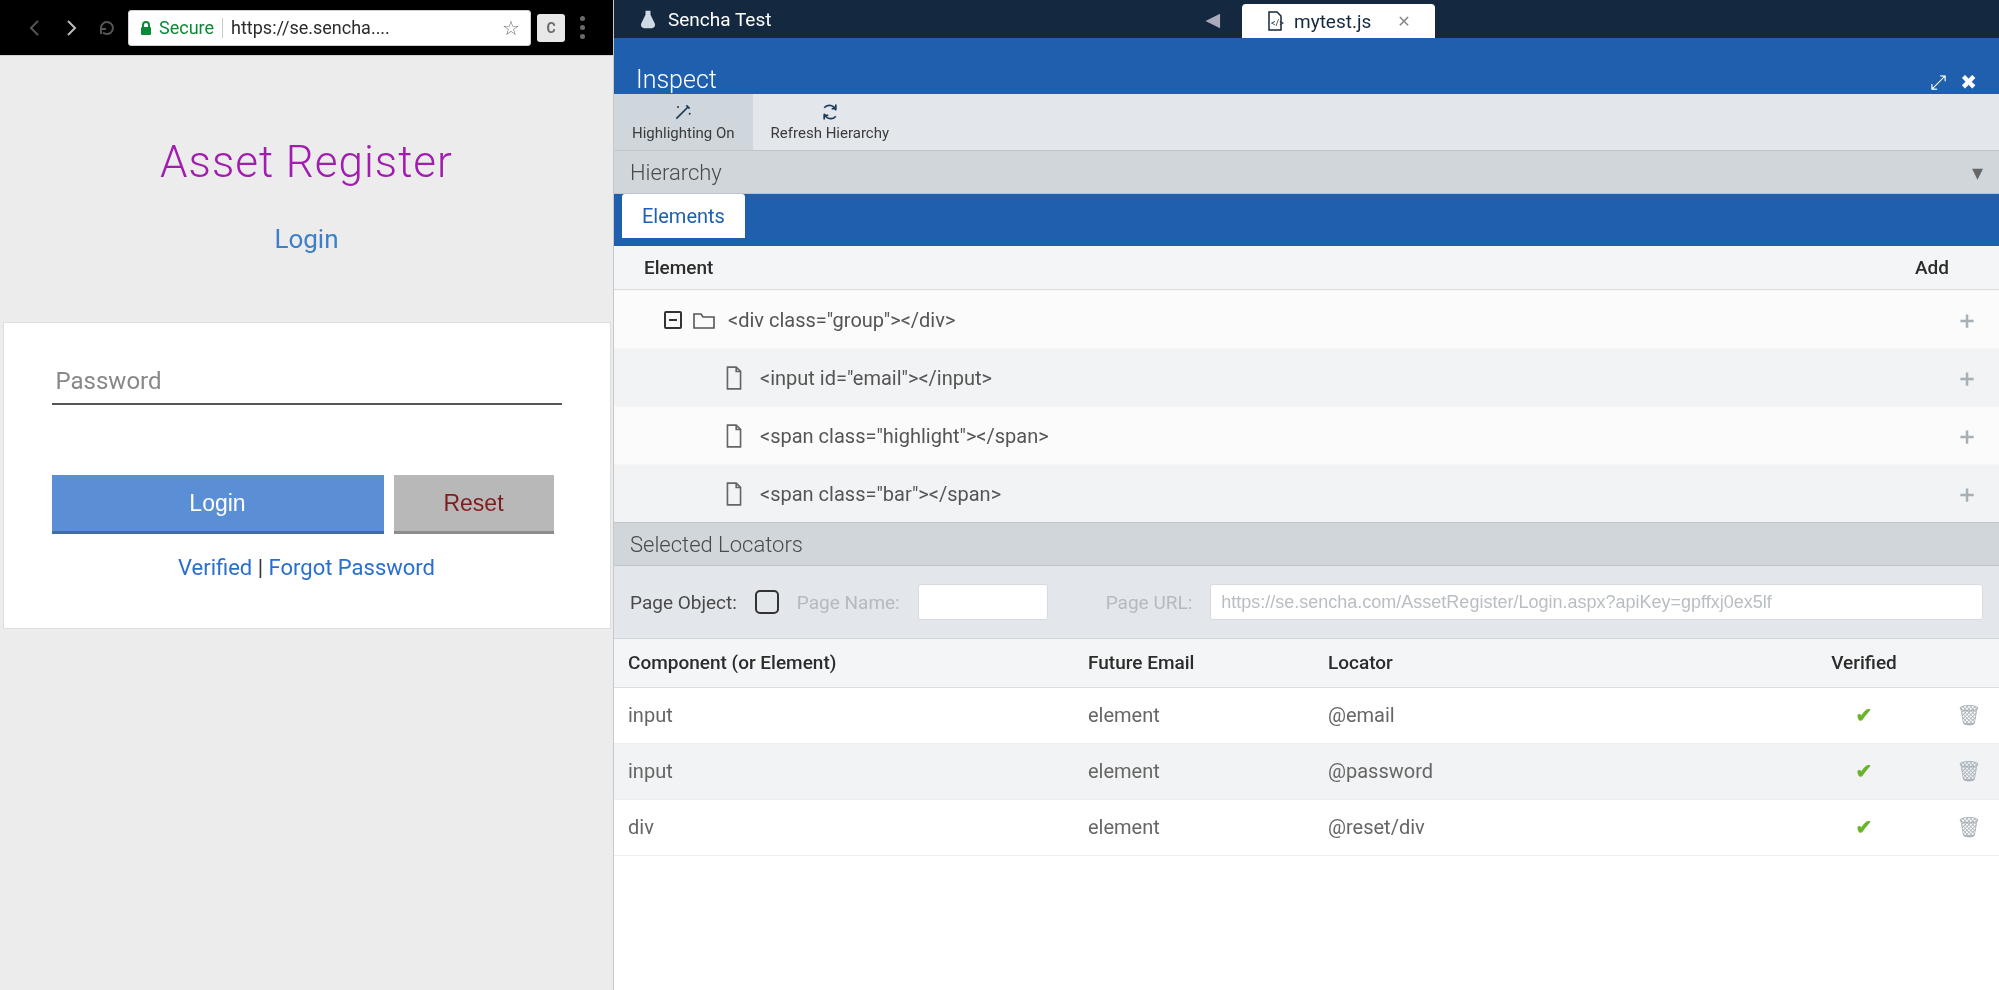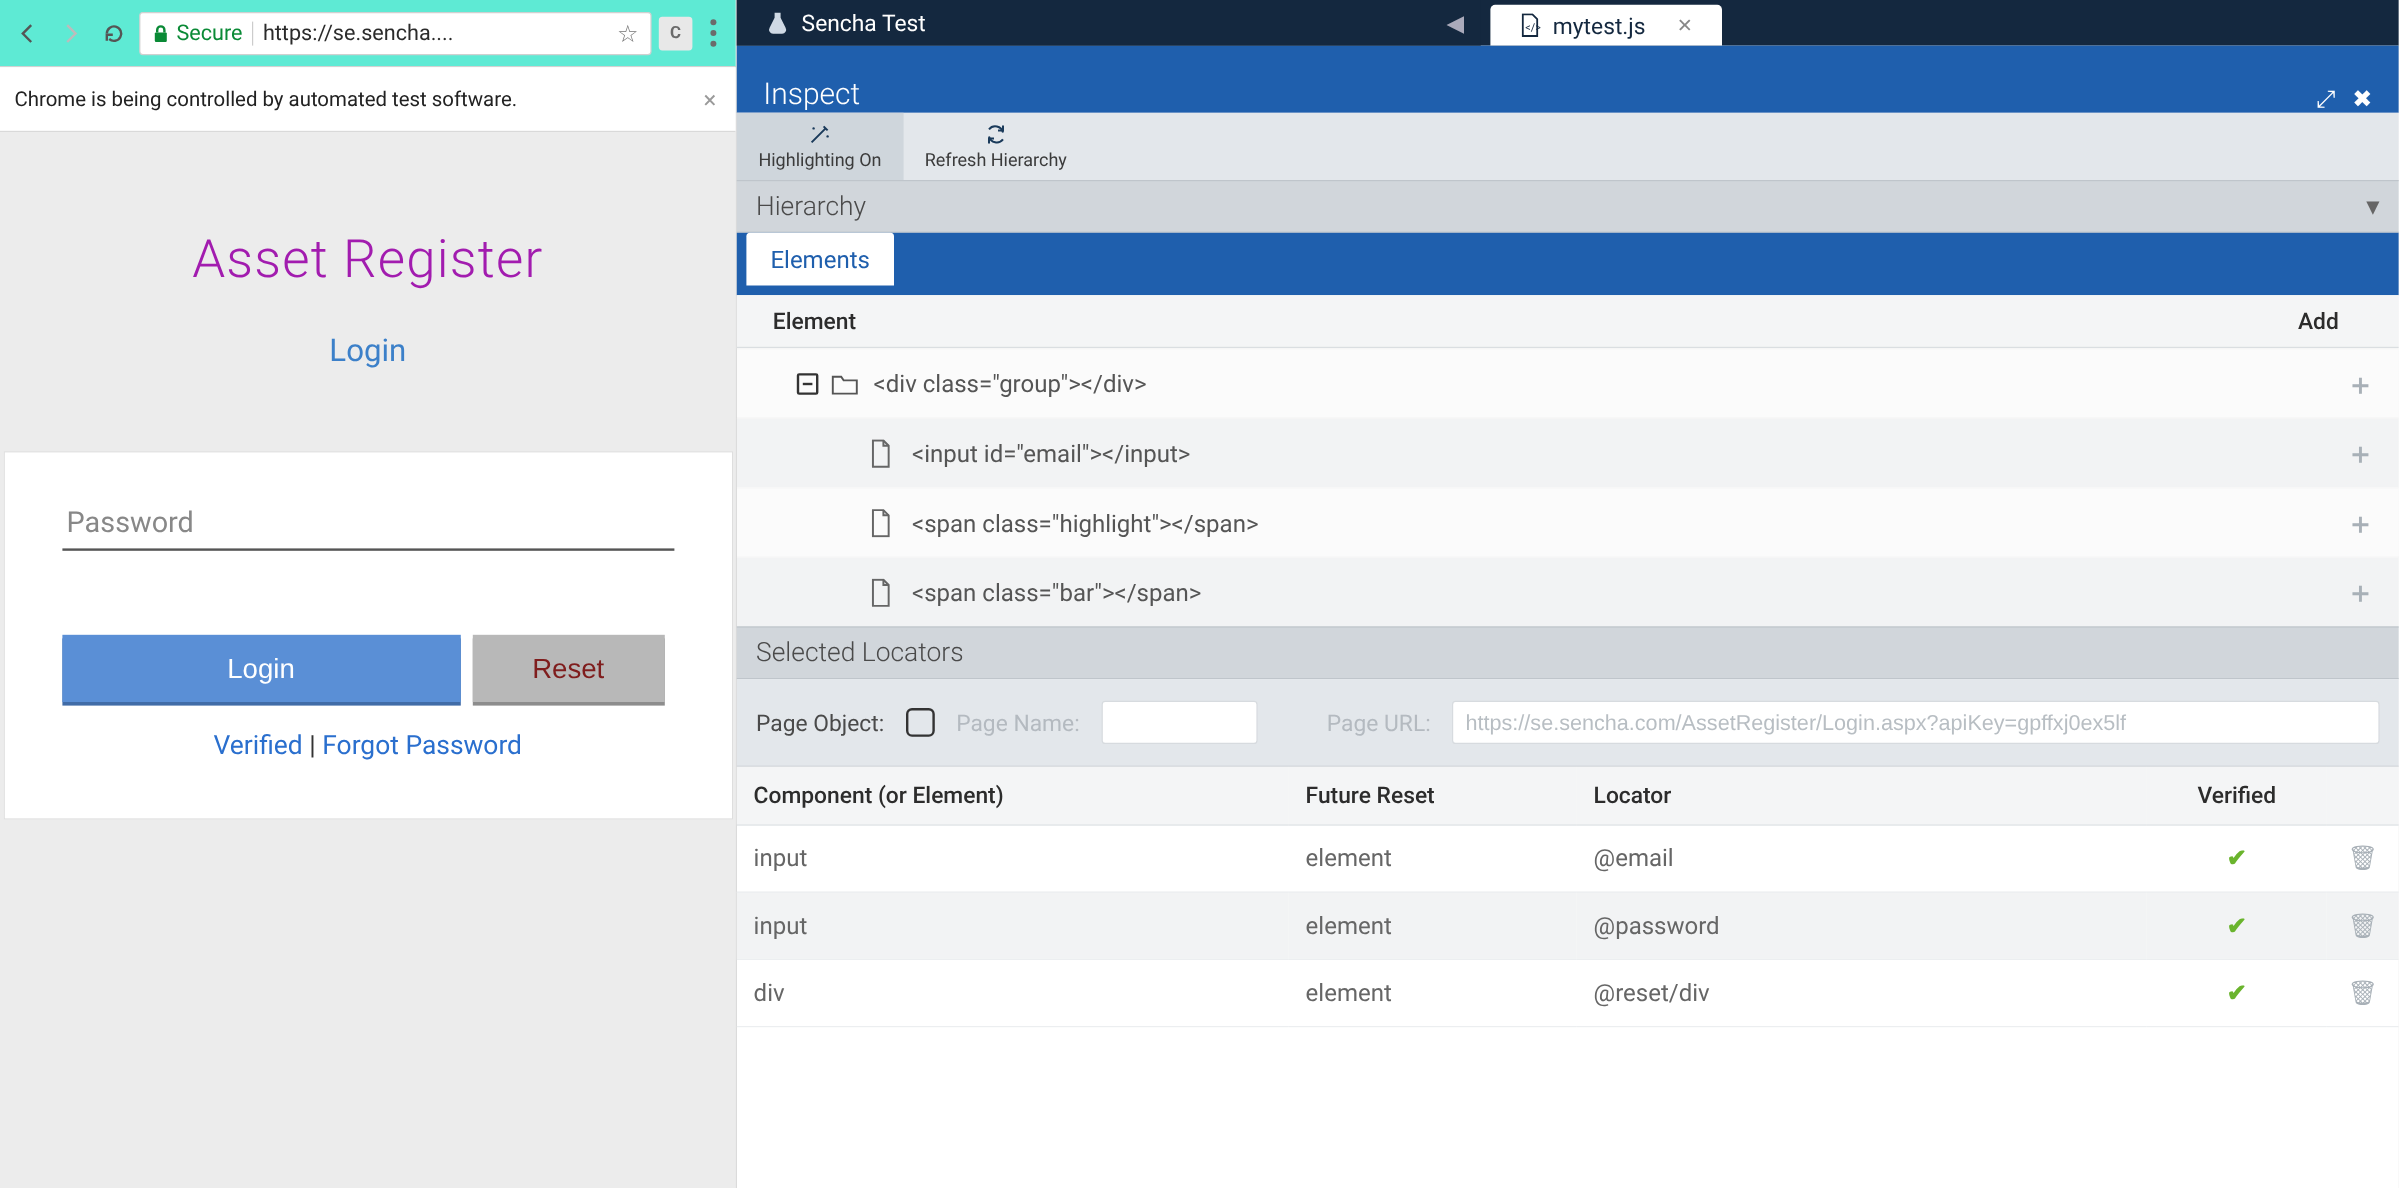--- a/index.html
+++ b/index.html
@@ -1,21 +1,21 @@
 <!DOCTYPE html>
 <html><head>
 <meta charset="utf-8">
 <style>
   * { box-sizing: border-box; margin: 0; padding: 0; }
   body { font-family: -apple-system, BlinkMacSystemFont, "Segoe UI", Roboto, Arial, sans-serif; background: #e9e9e9; width: 1999px; height: 990px; overflow: hidden; }
   .root { display: flex; width: 100%; height: 100%; }
 
   
   .browser { width: 614px; background: #fff; display: flex; flex-direction: column; border-right: 1px solid #c8c8c8; }
-  .browser-chrome { height: 56px; background: #5eead4; border-bottom: 1px solid #d2d2d2; display: flex; align-items: center; gap: 6px; padding: 0 8px; }
+  .browser-chrome { height: 56px; background: #000000; border-bottom: 1px solid #d2d2d2; display: flex; align-items: center; gap: 6px; padding: 0 20px; }
   .nav-btn { width: 30px; height: 30px; border-radius: 50%; display: flex; align-items: center; justify-content: center; color: #6a6a6a; }
   .nav-btn.disabled { color: #bcbcbc; }
   .url-bar { flex: 1; height: 36px; border: 1px solid #d0d0d0; border-radius: 3px; background: #fff; display: flex; align-items: center; gap: 8px; padding: 0 10px; font-size: 18px; }
   .lock { color: #0a8a36; display: flex; align-items: center; gap: 6px; font-size: 18px; }
   .divider { width: 1px; height: 20px; background: #ccc; }
   .url-text { color: #2b2b2b; white-space: nowrap; overflow: hidden; text-overflow: ellipsis; flex: 1; }
   .star { color: #777; font-size: 20px; }
   .chrome-menu { width: 28px; height: 28px; background: #e8e8e8; border-radius: 3px; display: flex; align-items: center; justify-content: center; color: #6a6a6a; font-size: 14px; font-weight: bold; }
   .kebab { width: 22px; height: 30px; display: flex; flex-direction: column; align-items: center; justify-content: center; gap: 4px; }
   .kebab span { width: 5px; height: 5px; background: #6b6b6b; border-radius: 50%; }
@@ -135,24 +135,20 @@
         <span class="star">☆</span>
       </div>
       <div class="chrome-menu">C</div>
       <div class="kebab">
           <span></span>
           <span></span>
           <span></span>
         </div>
     </div>
 
-    <div class="banner">
-      <span>Chrome is being controlled by automated test software.</span>
-      <span class="banner-close">×</span>
-    </div>
 
     <div class="page">
       <div class="page-title">Asset Register</div>
       <div class="page-sub">Login</div>
 
       <div class="card">
         <div class="field-wrap">
           <div class="field-pw">Password</div>
         </div>
         <div class="btn-row">
@@ -275,21 +271,21 @@
       <span style="color:#b4bac0">Page Name:</span>
       <input class="text-input page-name-input" style="">
       <span style="color:#b4bac0; margin-left:40px">Page URL:</span>
       <input class="text-input page-url-input" placeholder="https://se.sencha.com/AssetRegister/Login.aspx?apiKey=gpffxj0ex5lf" style="">
     </div>
 
     <table class="comp-table">
       <thead>
           <tr id="comp-head-row">
             <th style="width: 460px;">Component (or Element)</th>
-            <th style="width: 240px;">Future Reset</th>
+            <th style="width: 240px;">Future Email</th>
             <th>Locator</th>
             <th class="center" style="width: 150px;">Verified</th>
             <th class="center" style="width: 60px;"></th>
           </tr>
         </thead>
       <tbody id="comp-body">
           <tr>
             <td>input</td>
             <td>element</td>
             <td>@email</td>

